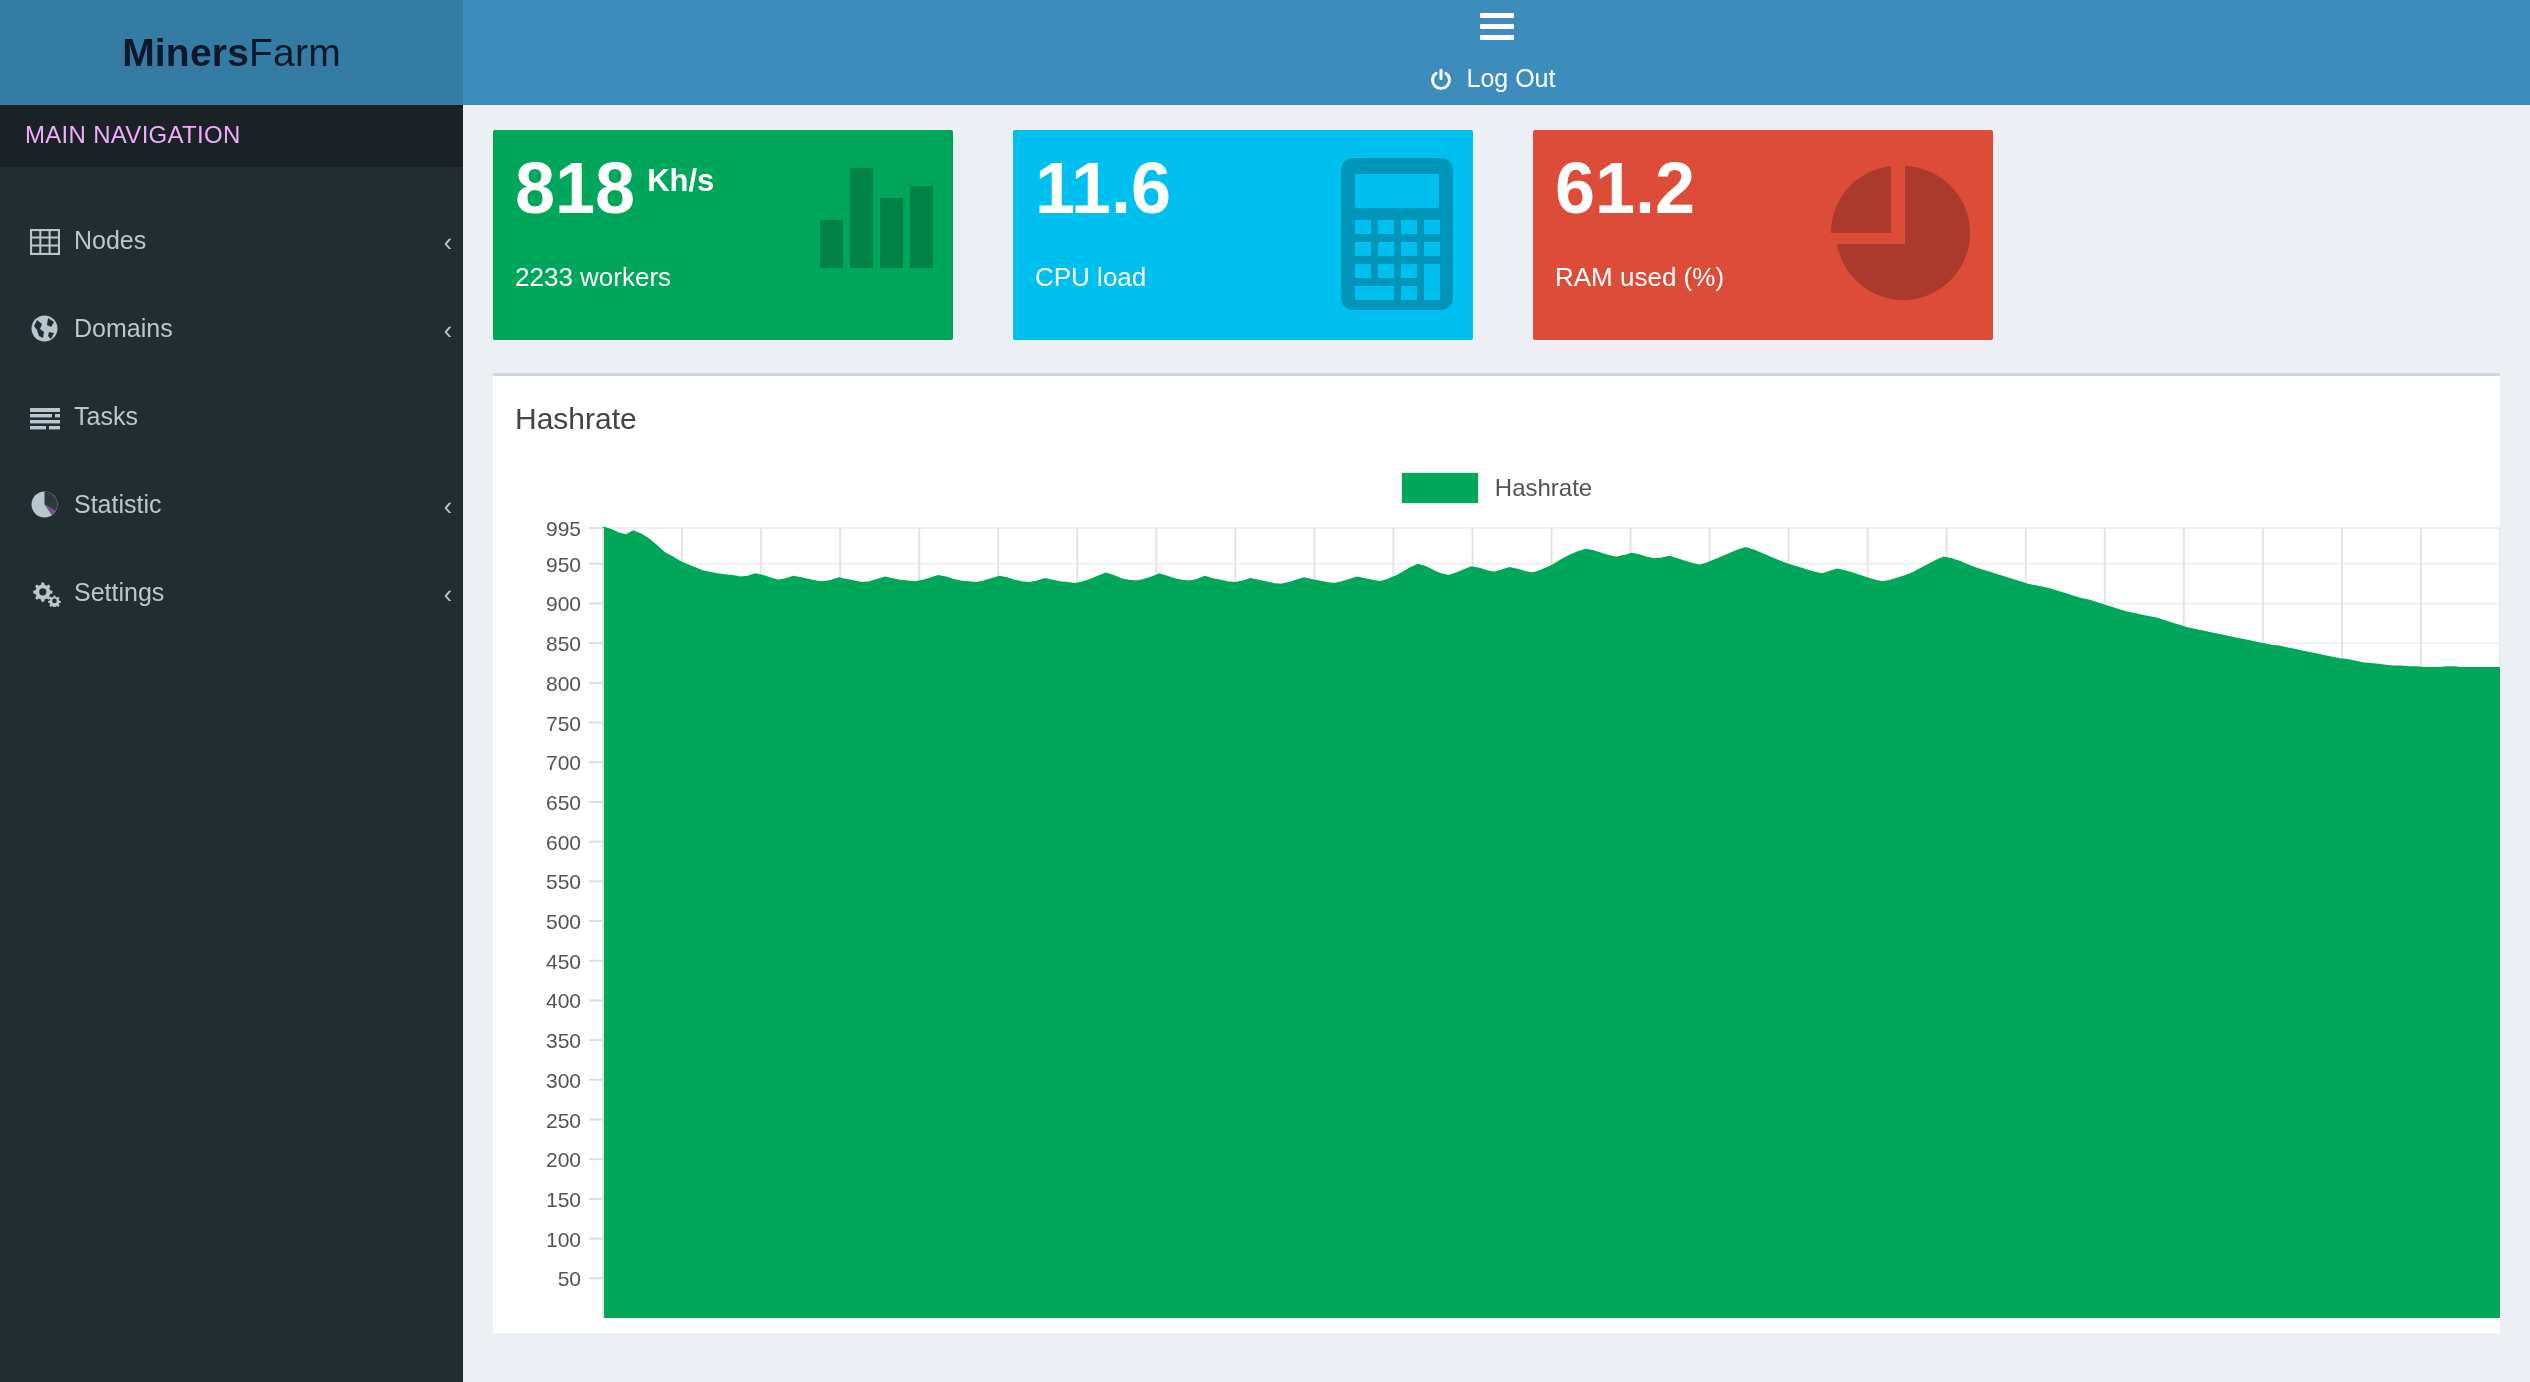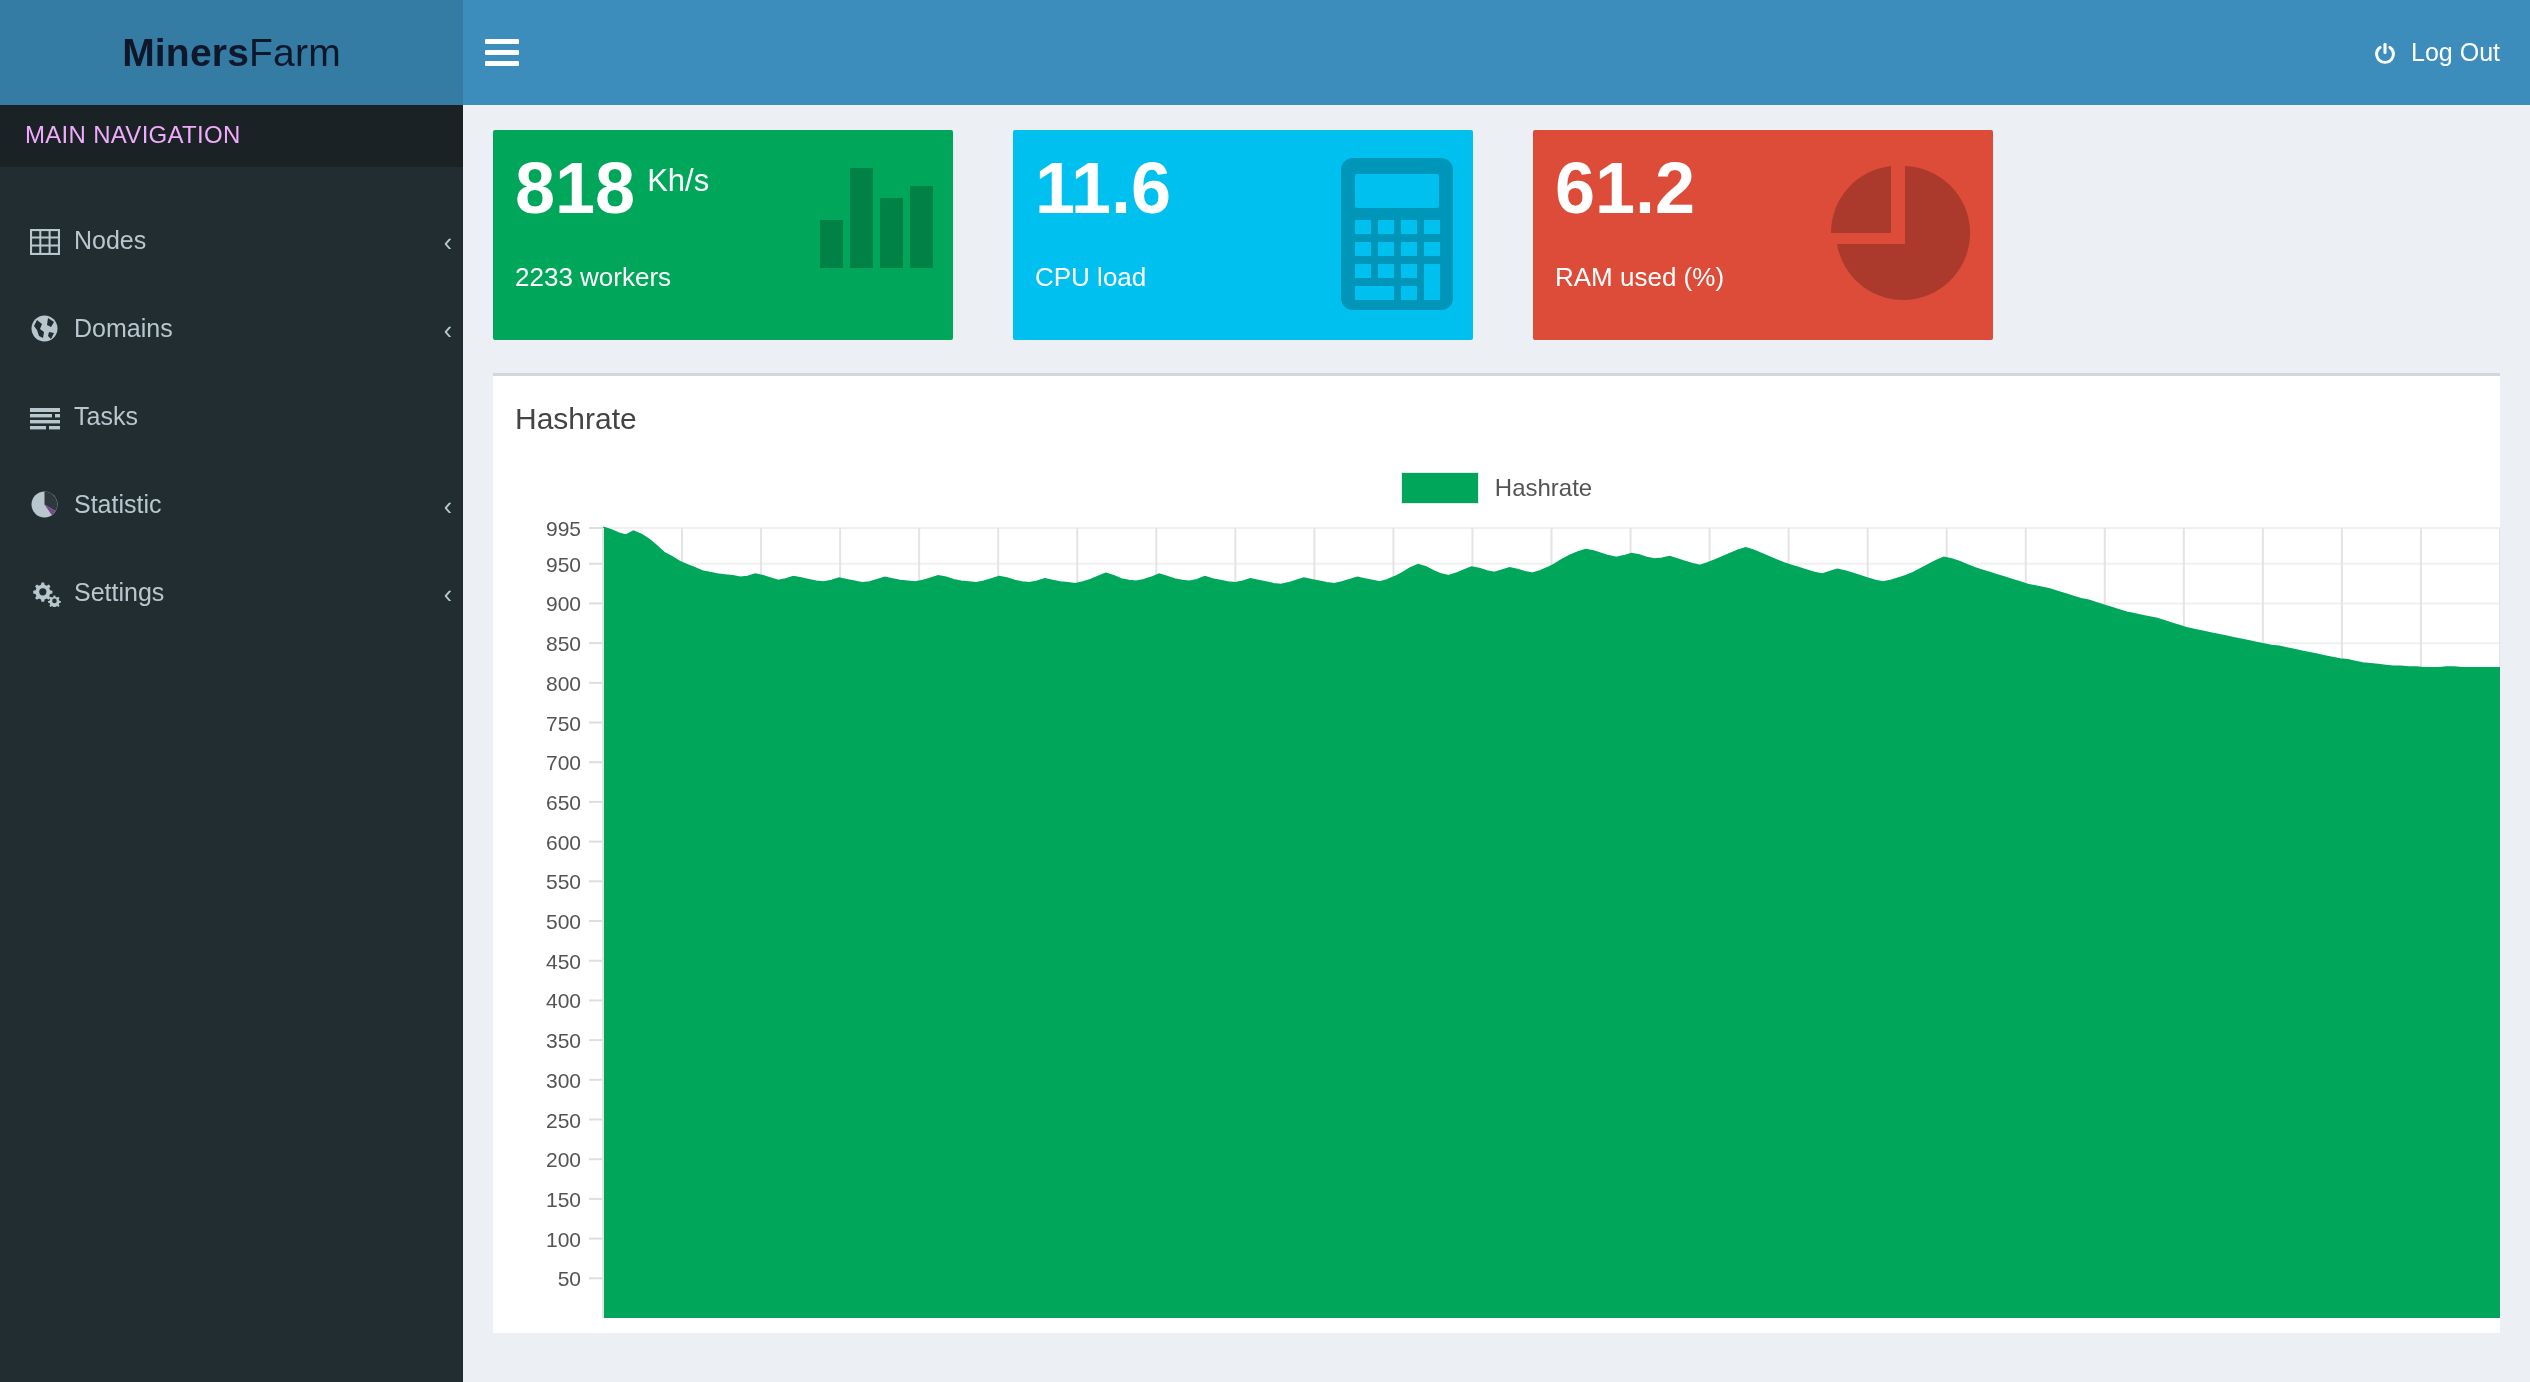--- a/index.html
+++ b/index.html
@@ -20,21 +20,21 @@
     display: flex; align-items: center; justify-content: center;
   }
   .logo-text { font-size: 39px; color: #0f172a; letter-spacing: .2px; white-space: nowrap; }
   .logo-text .lg-strong { font-weight: 700; }
   .logo-text .lg-light { font-weight: 400; }
 
   .navbar {
     position: absolute; left: 463px; top: 0;
     width: 2067px; height: 105px;
     background: #3c8dbc;
-    display: flex; align-items: center; justify-content: space-between;
+    display: flex; align-items: center; justify-content: space-between; flex-direction: column;
   }
   .ham-btn {
     width: 78px; height: 105px;
     display: flex; align-items: center; justify-content: center;
     cursor: pointer;
   }
   .ham-bars { width: 34px; }
   .ham-bars i { display: block; height: 5px; background: #fff; margin: 6px 0; border-radius: 1px; }
 
   .logout-btn {
@@ -83,21 +83,21 @@
   .smallbox {
     position: relative; width: 460px; height: 210px;
     color: #fff; overflow: hidden;
     border-radius: 2px;
   }
   .sb-green { background: #00a65a; }
   .sb-blue  { background: #00c0ef; }
   .sb-red   { background: #dd4b39; }
   .sb-inner { padding: 22px 25px 0 22px; position: relative; z-index: 2; }
   .sb-num { font-size: 72px; font-weight: 700; line-height: 1.0; display: inline-block; }
-  .sb-unit { font-size: 31px; font-weight: 400; margin-left: 12px; vertical-align: 22px; }
+  .sb-unit { font-size: 31px; font-weight: 700; margin-left: 12px; vertical-align: 22px; }
   .sb-text { font-size: 26px; margin-top: 38px; font-weight: 400; }
   .sb-icon {
     position: absolute; right: 20px; top: 28px; z-index: 1;
     opacity: .22; color: #000;
   }
   .sb-icon svg { display: block; }
 
   
   .panel {
     margin-top: 33px;

